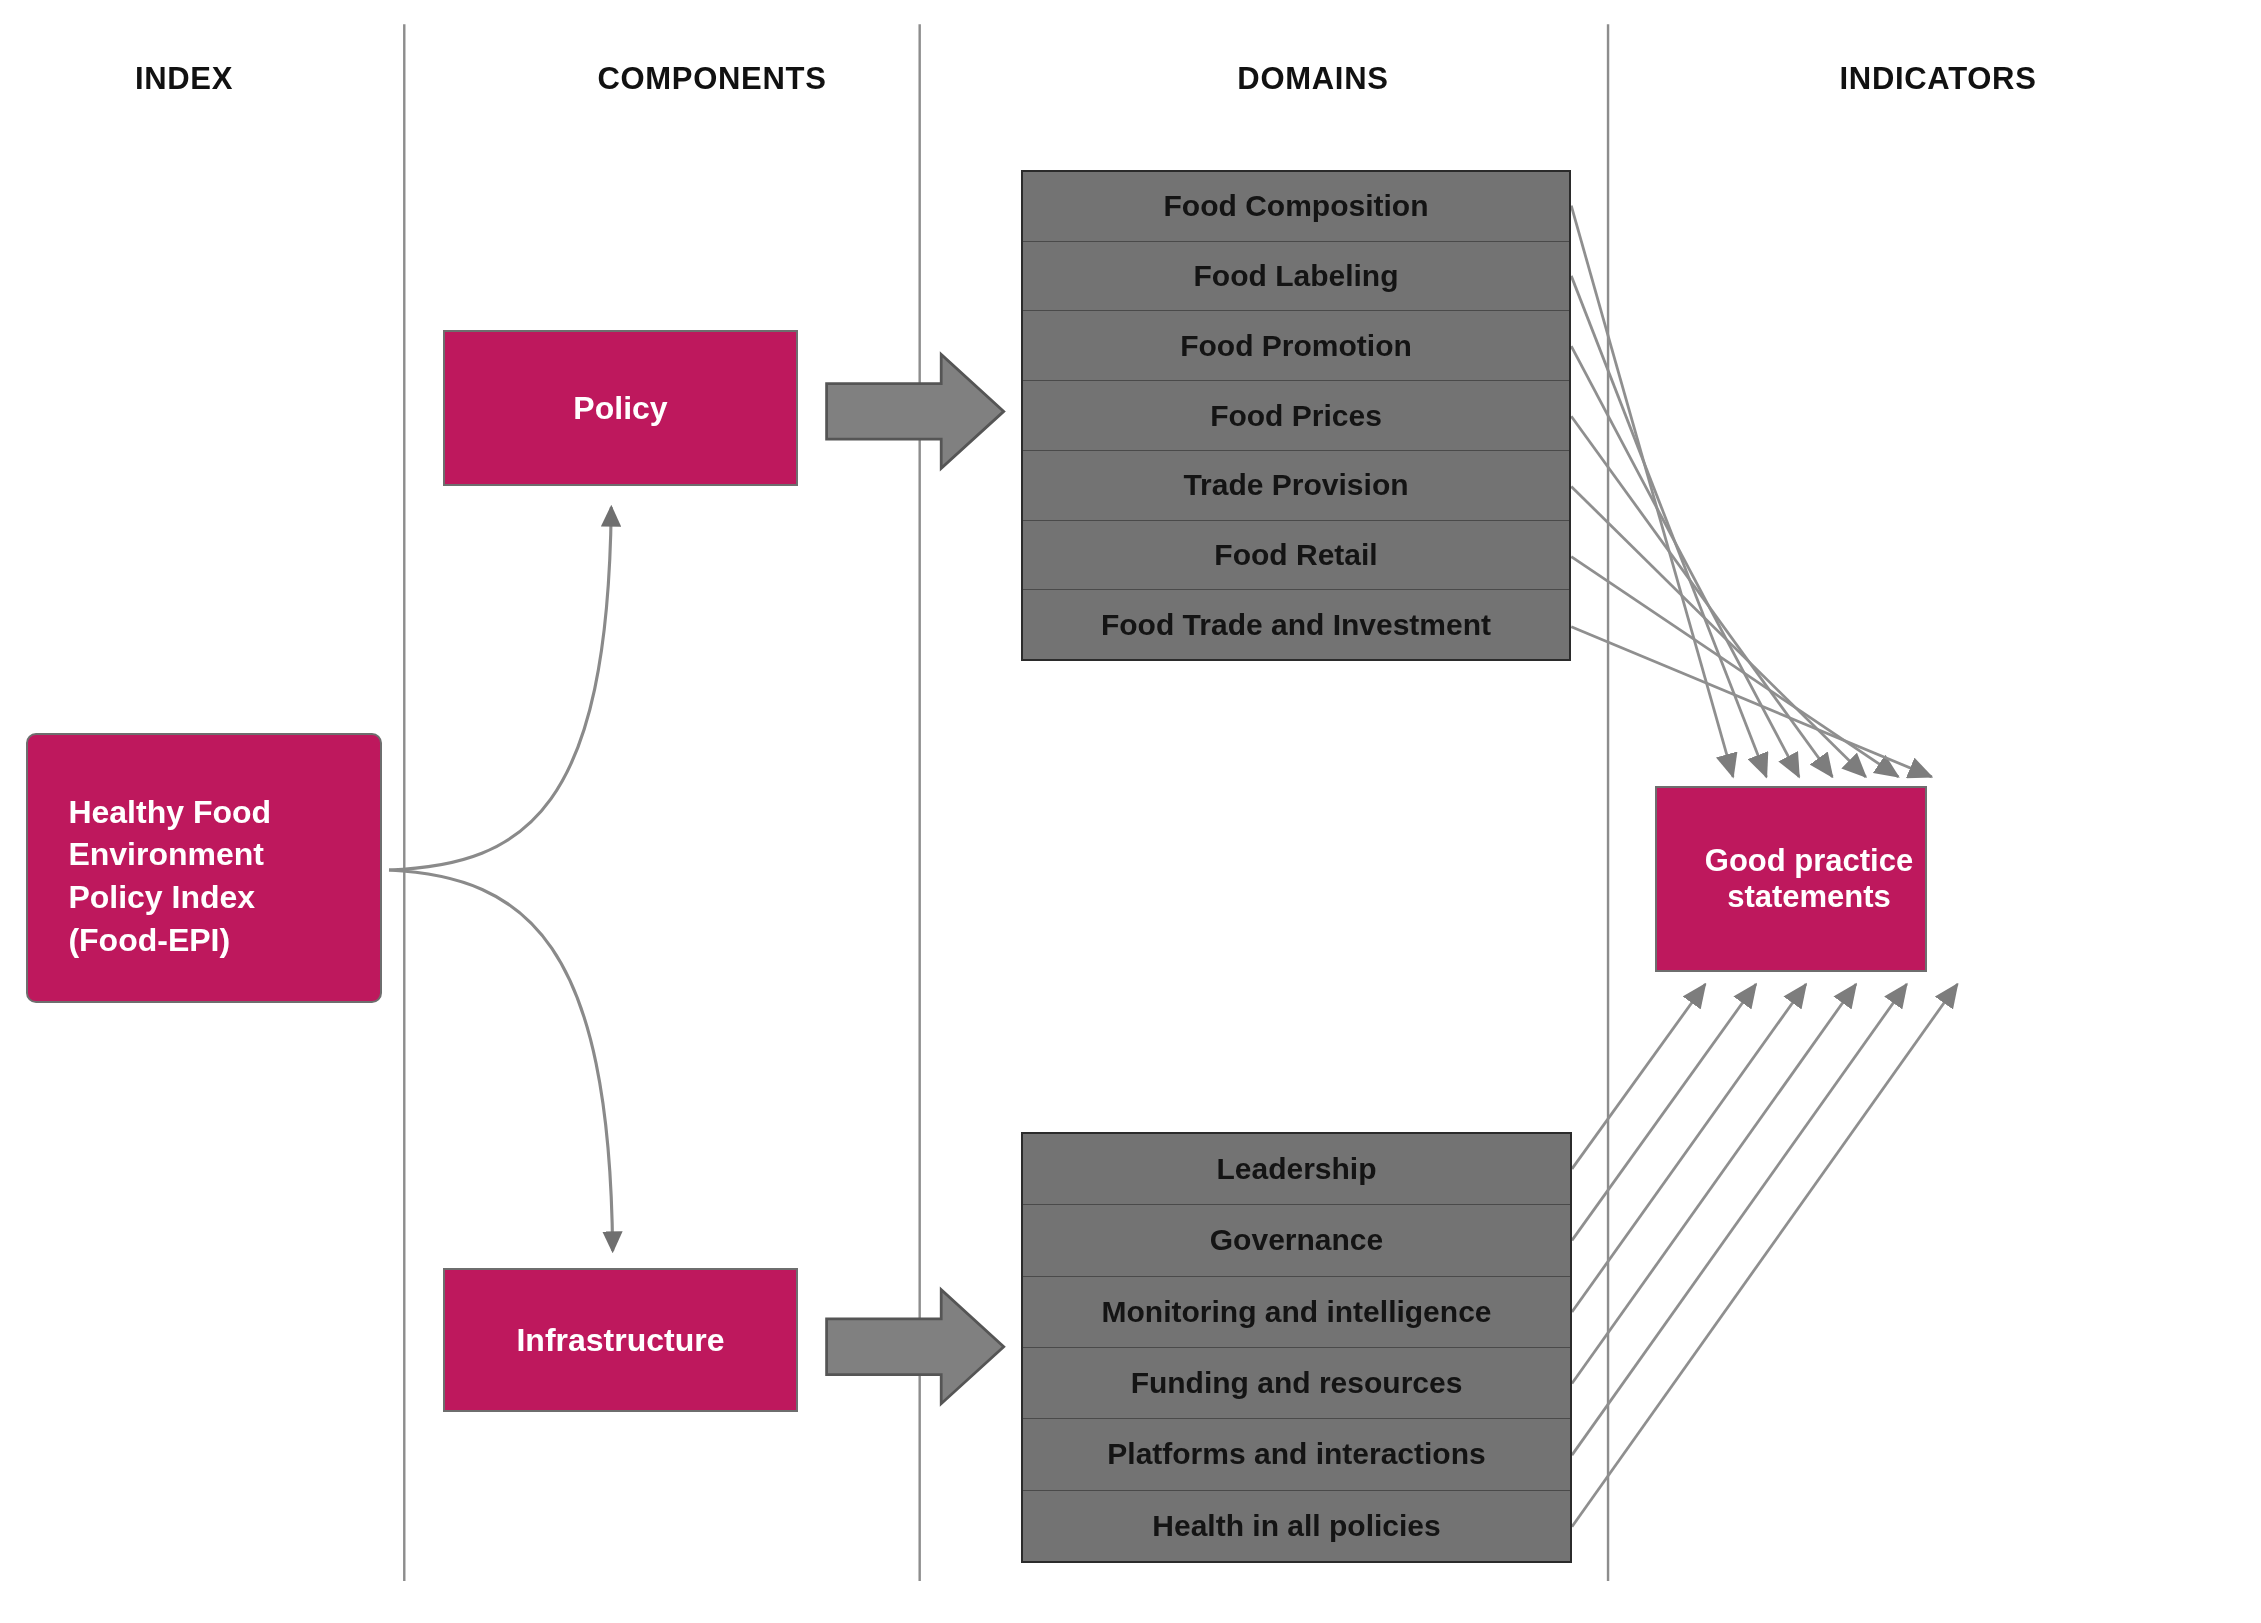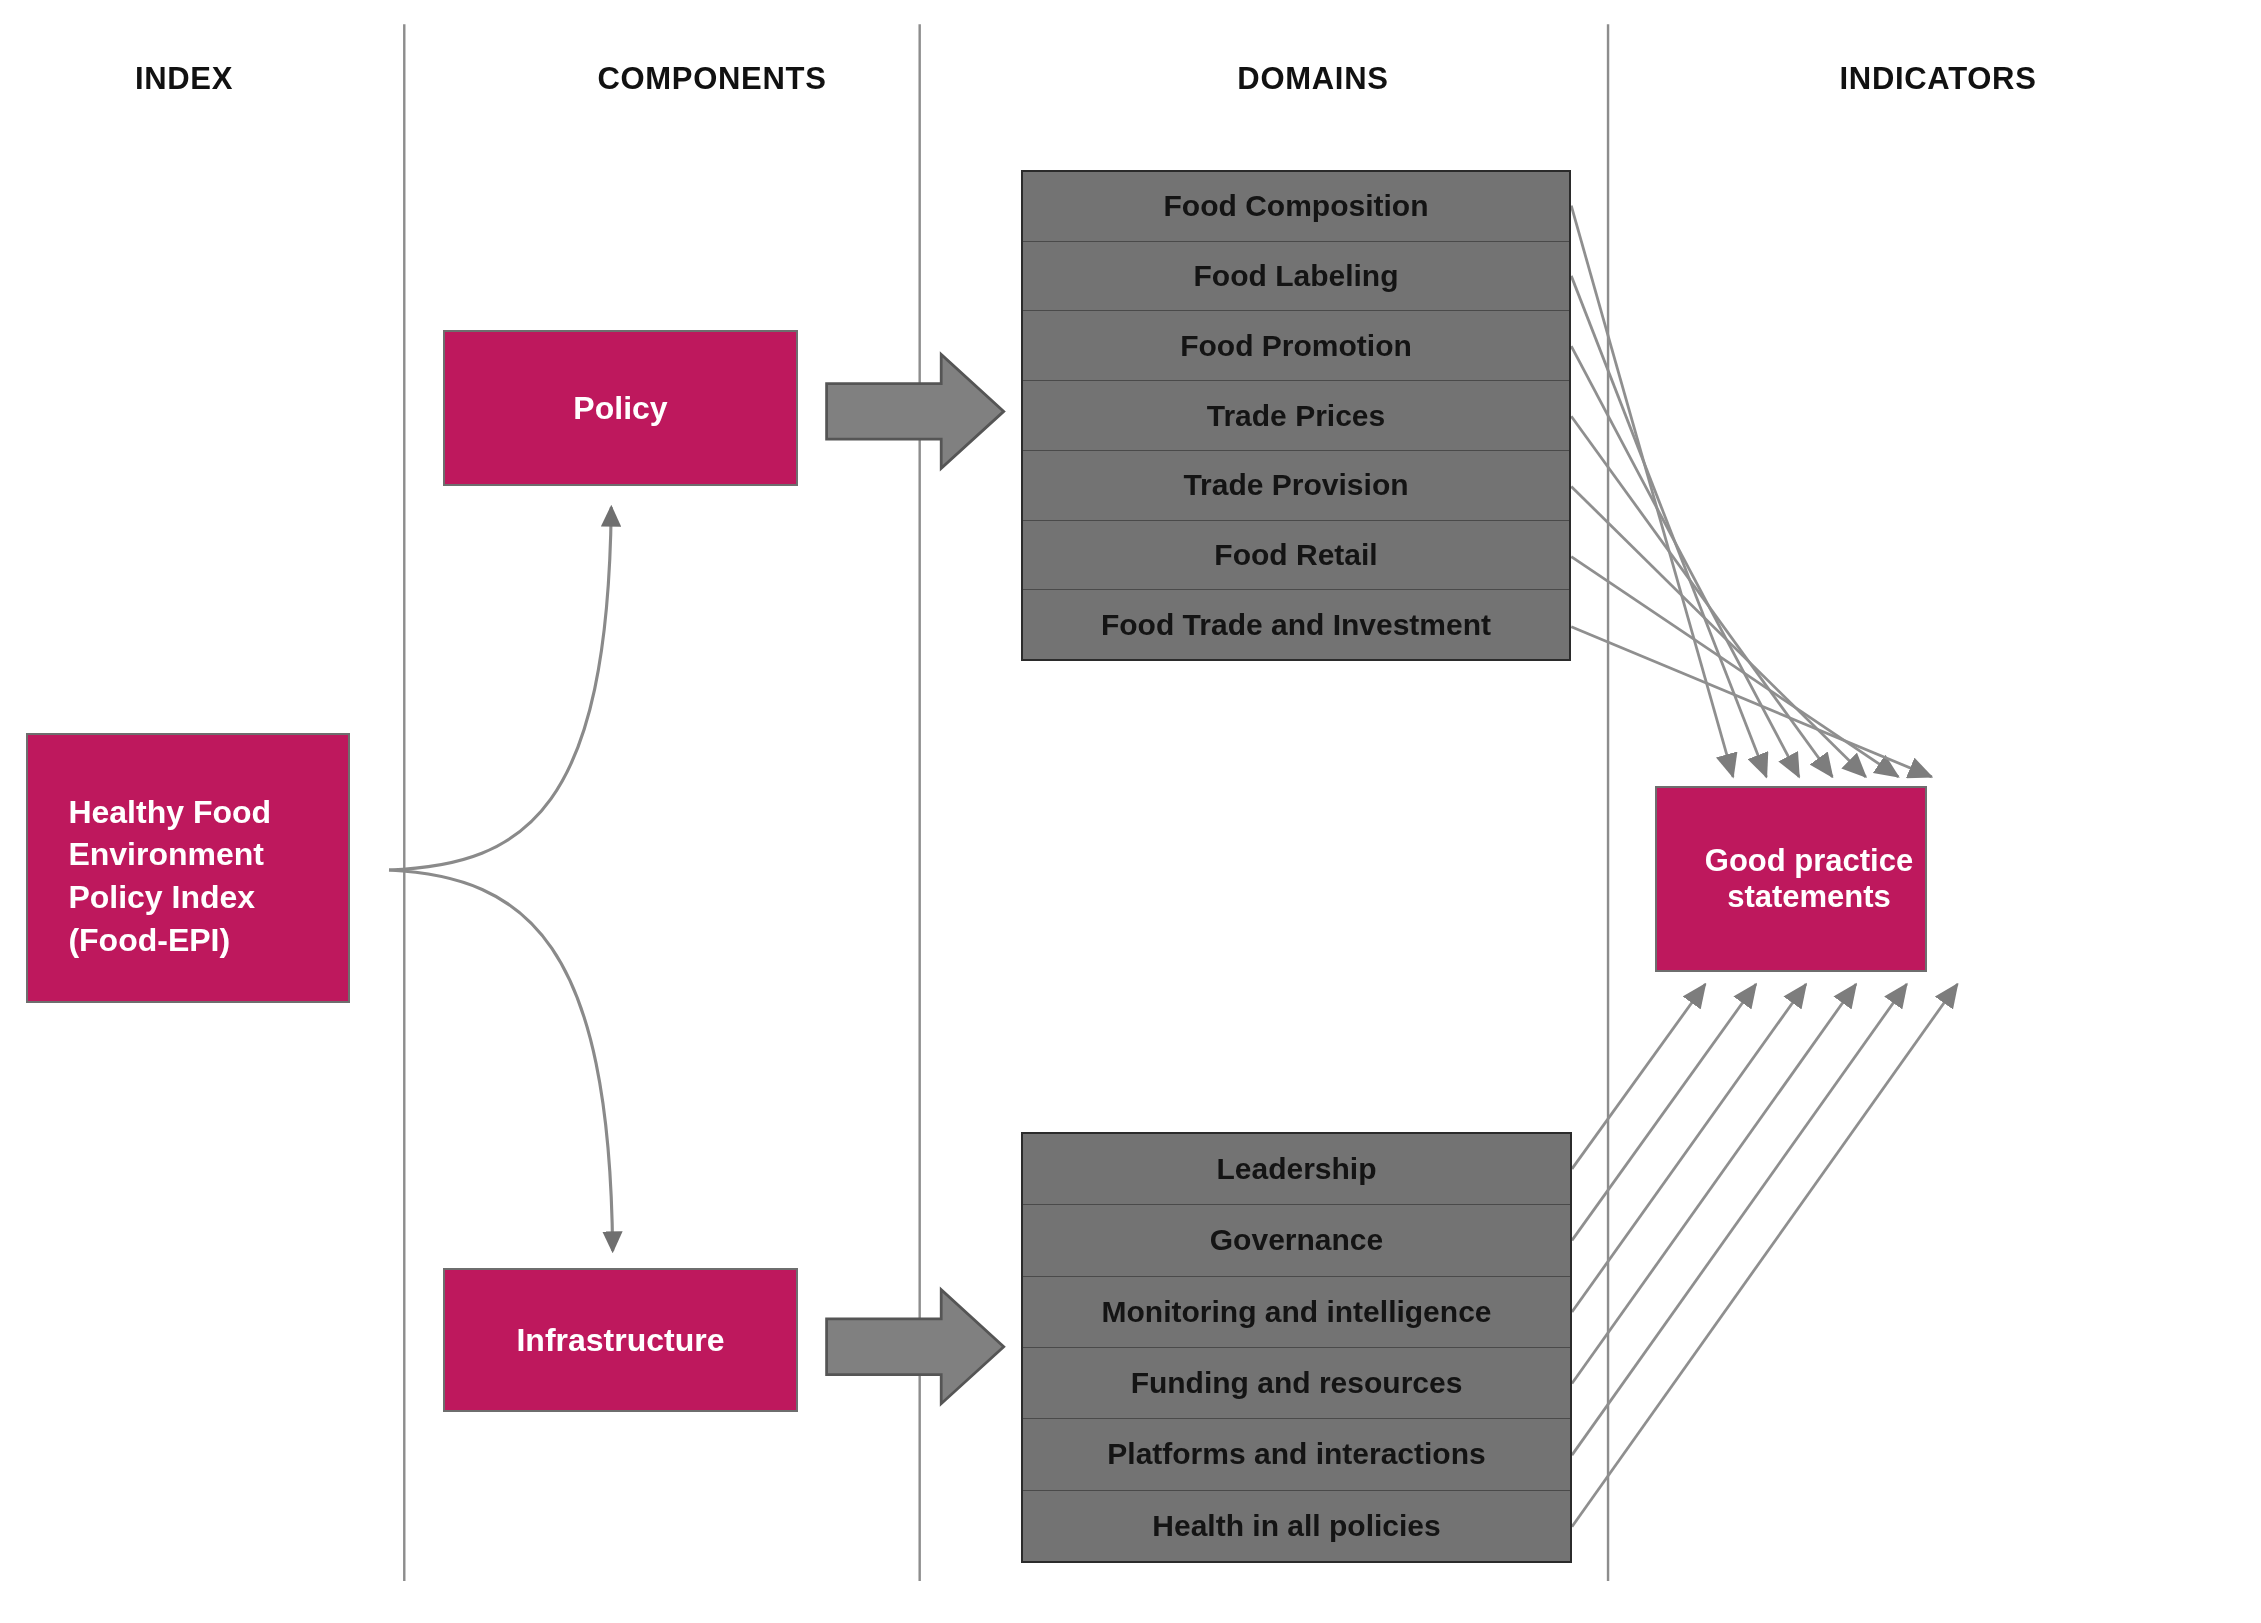--- a/index.html
+++ b/index.html
@@ -11,22 +11,22 @@
   .col-header{position:absolute;font-weight:bold;font-size:31px;color:#111;
               letter-spacing:0.7px;text-align:center;white-space:nowrap;
               transform:translateX(-50%);}
 
   .grey-box{position:absolute;background:#be185d;border:2.1px solid #6e6e6e;
             box-sizing:border-box;color:#fff;font-weight:bold;
             display:flex;align-items:center;}
 
   .grey-box .lbl{width:100%;}
 
-  .box-index{left:26.4px;top:733px;width:324px;height:270px;
-             font-size:32px;line-height:1.33;padding:16px 0 0 40px;}
+  .box-index{left:26.4px;top:733px;width:356px;height:270px;
+             font-size:32px;line-height:1.33;padding:16px 0 0 40px;border-radius:10px;}
   .box-index .lbl{text-align:left;}
 
   .box-policy{left:443px;top:330px;width:355px;height:156px;font-size:32px;}
   .box-policy .lbl{text-align:center;}
 
   .box-infra{left:443px;top:1268px;width:355px;height:144px;font-size:32px;}
   .box-infra .lbl{text-align:center;}
 
   .box-gps{left:1655px;top:786px;width:272px;height:186px;font-size:31px;}
   .box-gps .lbl{text-align:center;padding-left:36px;}
@@ -110,21 +110,21 @@
   </div>
 
   <div class="grey-box box-infra">
     <div class="lbl">Infrastructure</div>
   </div>
 
   <div class="dom-table table-domains">
     <div class="row">Food Composition</div>
     <div class="row">Food Labeling</div>
     <div class="row">Food Promotion</div>
-    <div class="row">Trade Prices</div>
+    <div class="row">Food Prices</div>
     <div class="row">Trade Provision</div>
     <div class="row">Food Retail</div>
     <div class="row">Food Trade and Investment</div>
   </div>
 
   <div class="dom-table table-infra">
     <div class="row">Leadership</div>
     <div class="row">Governance</div>
     <div class="row">Monitoring and intelligence</div>
     <div class="row">Funding and resources</div>

